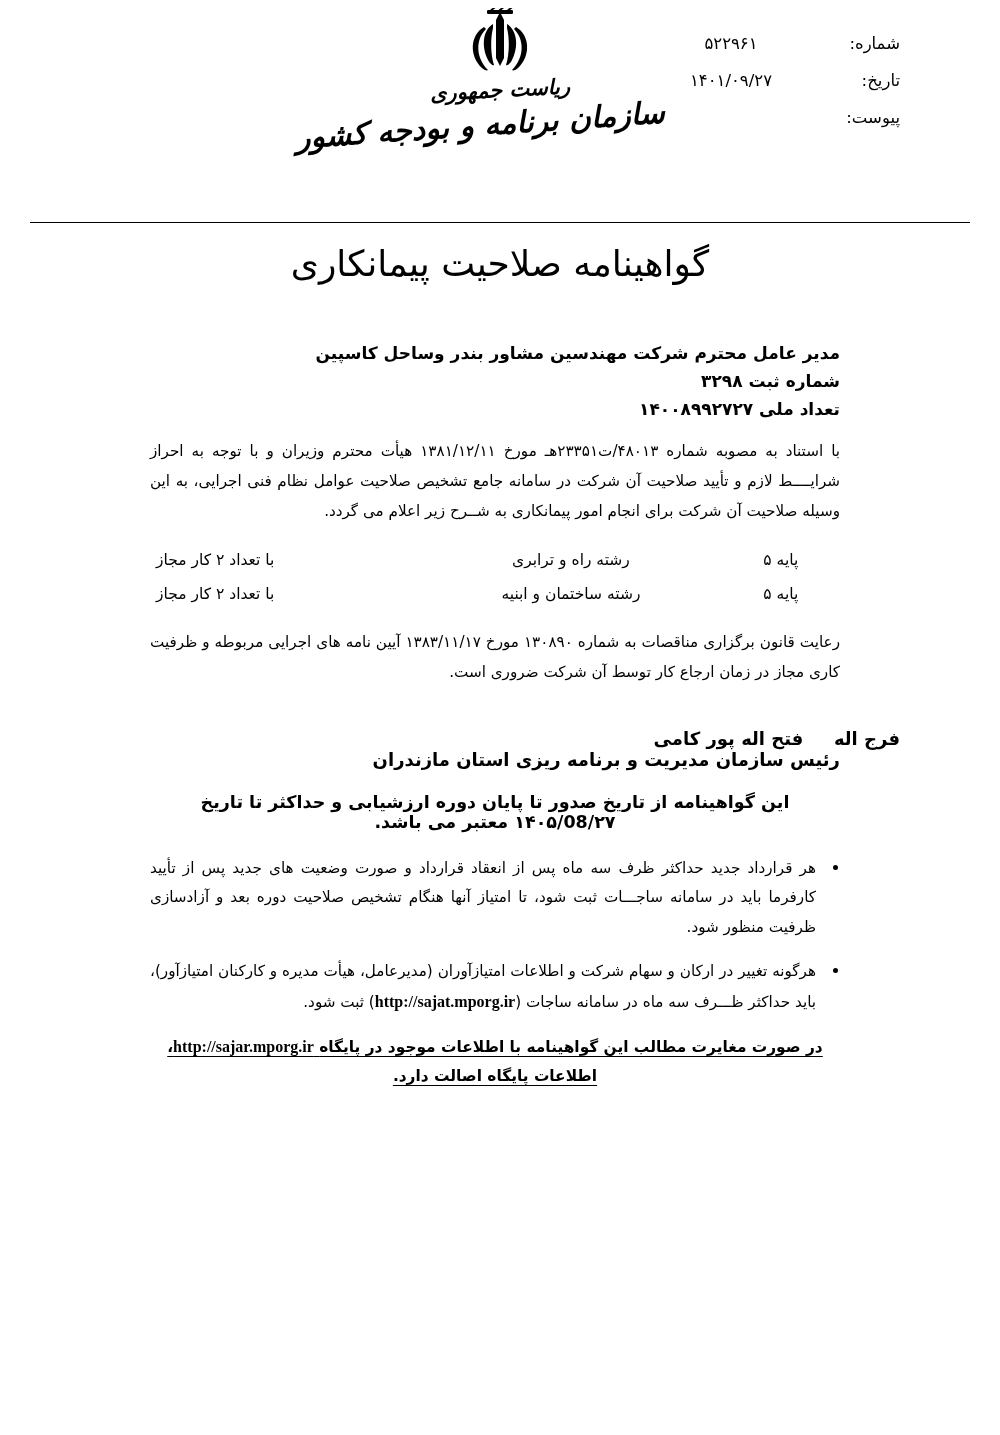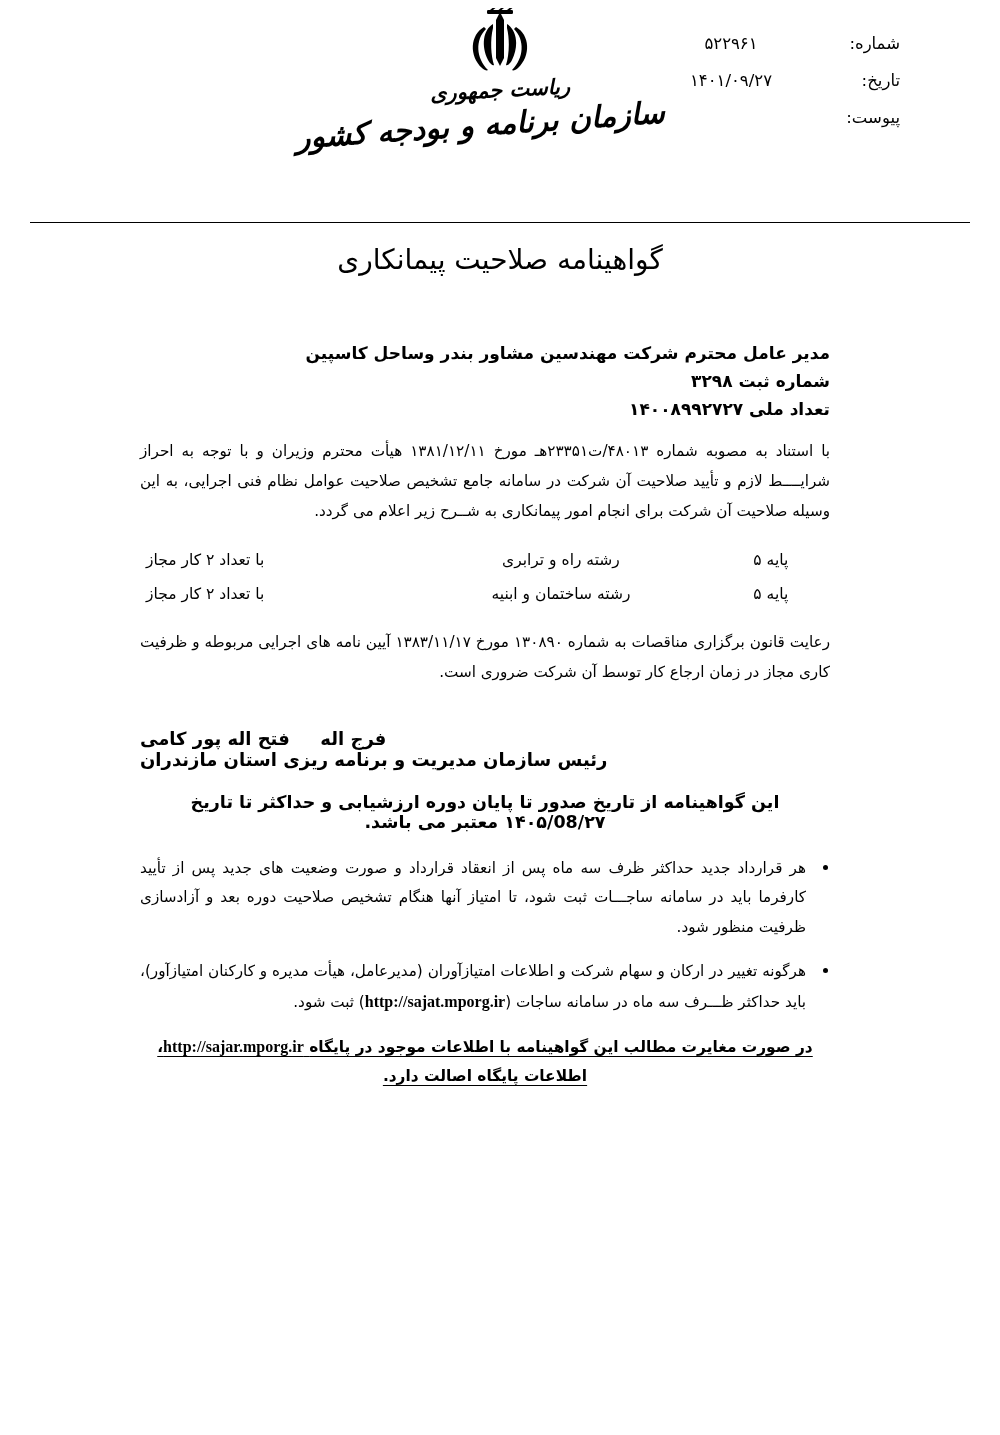--- a/index.html
+++ b/index.html
@@ -97,30 +97,30 @@
     background: #000;
   }
 
   
   .doc-title {
     position: absolute;
     top: 243px;
     right: 0;
     width: 1000px;
     text-align: center;
-    font-size: 28px;
+    font-size: 36px;
     font-weight: 400;
     letter-spacing: 0.5px;
   }
 
   
   .body-wrap {
     position: absolute;
     top: 340px;
-    right: 170px;
+    right: 160px;
     width: 690px;
     direction: rtl;
     text-align: right;
   }
 
   .addressee {
     font-size: 17px;
     font-weight: bold;
     line-height: 1.55;
     margin-bottom: 2px;
@@ -174,21 +174,21 @@
   .legal-note {
     margin-top: 16px;
     font-size: 15.2px;
     line-height: 1.95;
     text-align: justify;
   }
 
   
   .sign-block {
     margin-top: 40px;
-    text-align: left;
+    text-align: right;
     direction: rtl;
   }
   .sign-name {
     font-size: 18px;
     font-weight: bold;
     letter-spacing: 0.5px;
     margin-right: -60px;
   }
   .sign-name .gap {
     display: inline-block;

